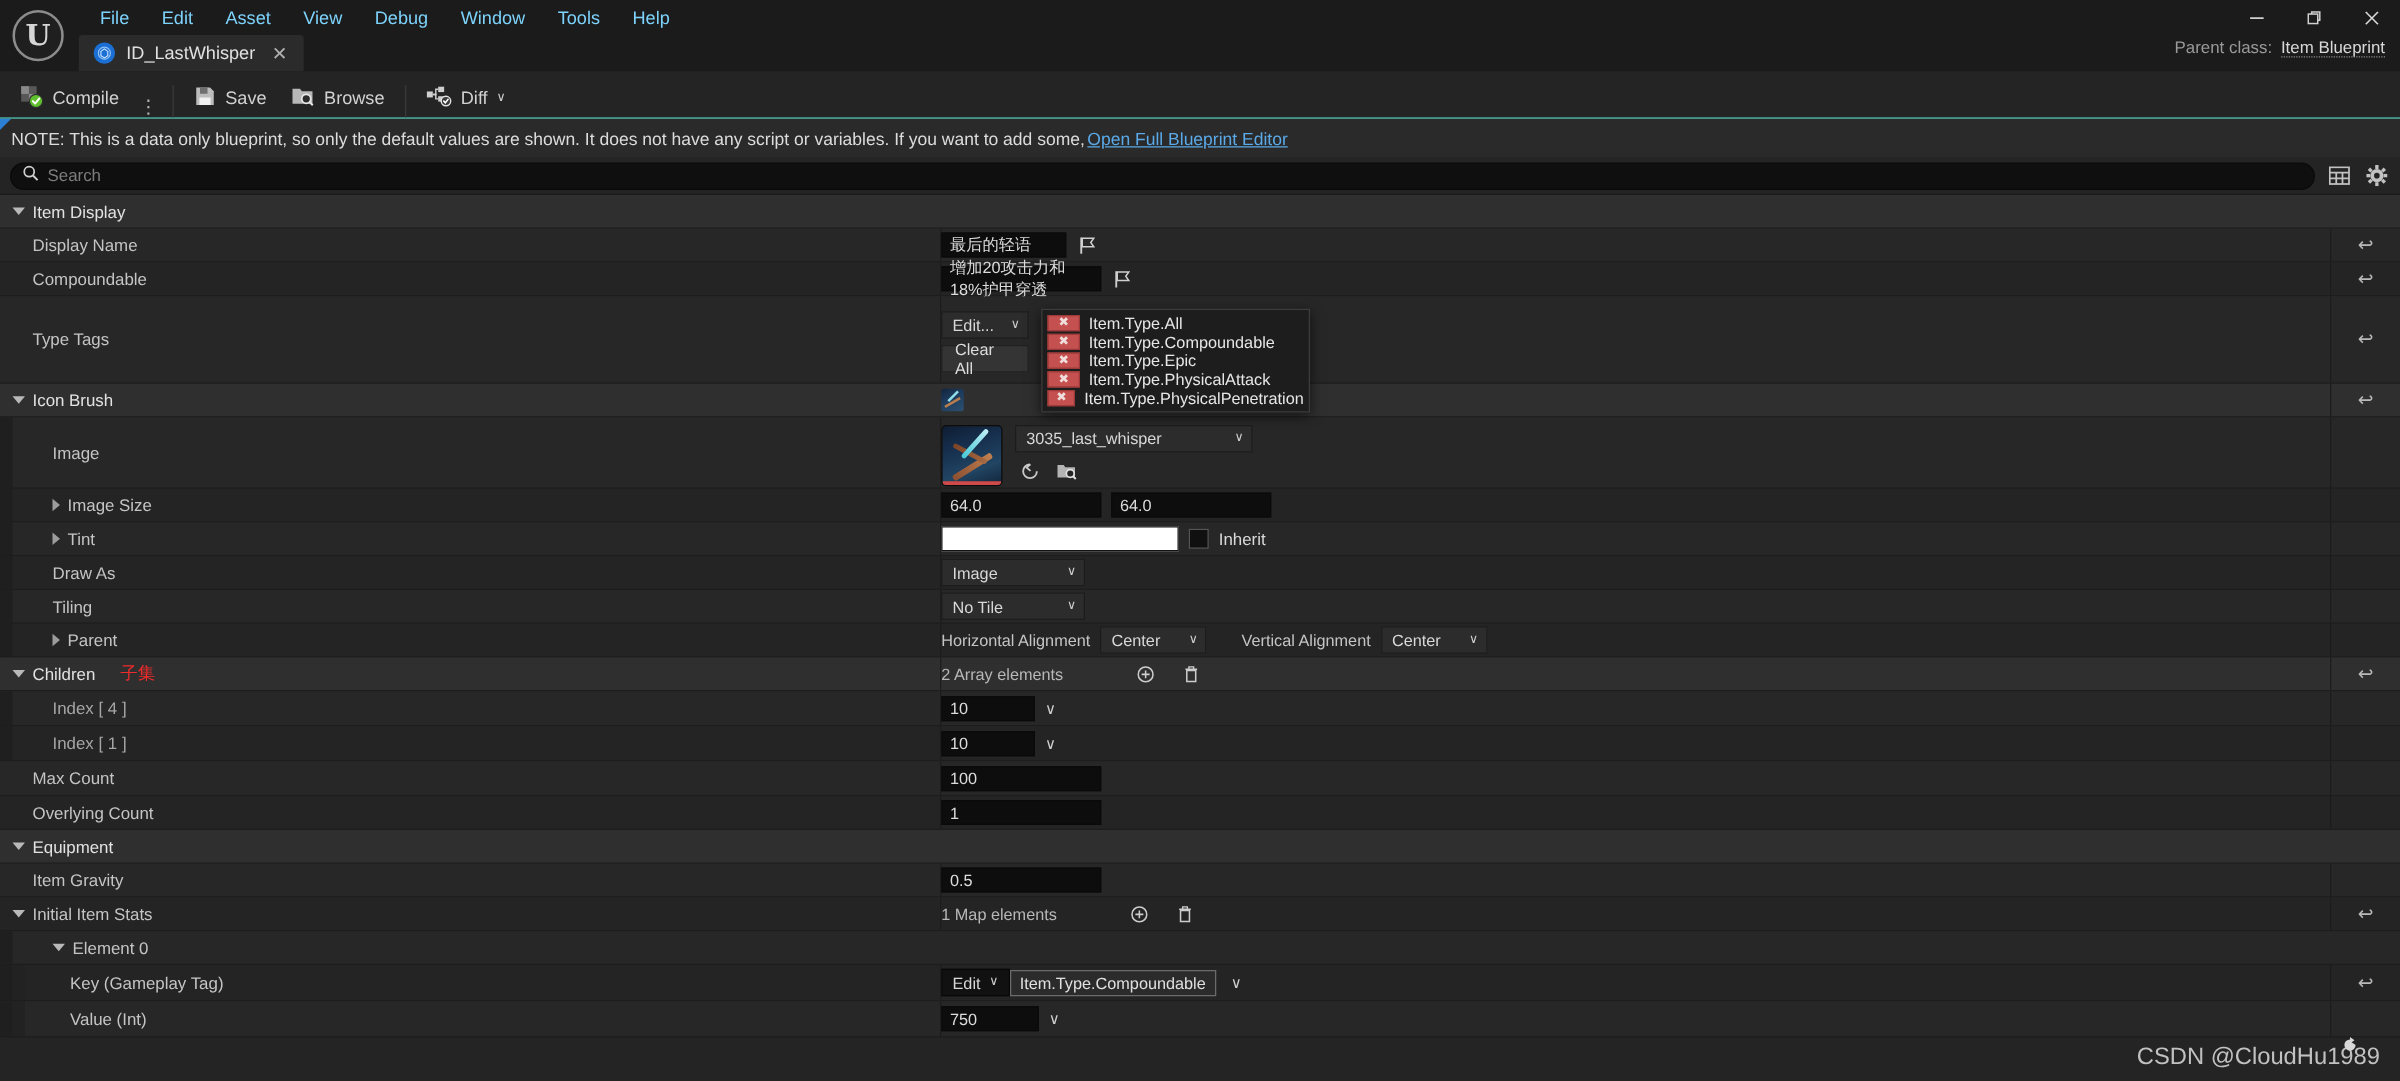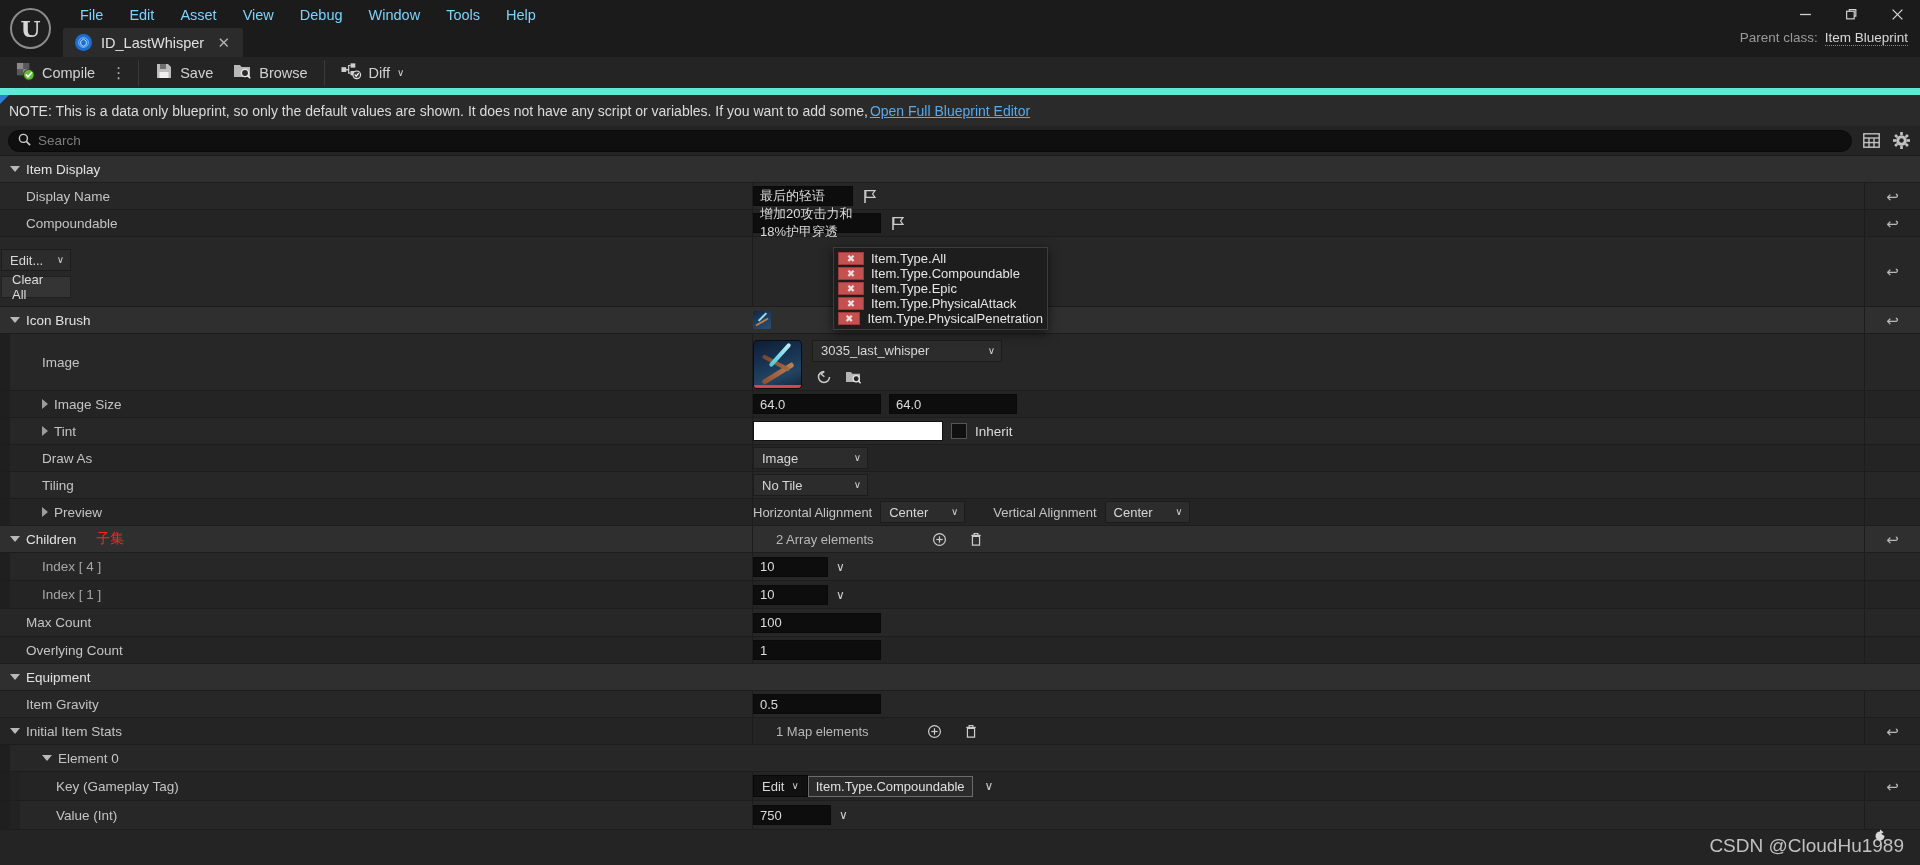--- a/index.html
+++ b/index.html
@@ -60,22 +60,22 @@
   .parentclass {
     position: absolute; right: 12px; top: 30px;
     font-size: 13.5px; color: #9a9a9a; display: flex; gap: 7px; align-items: baseline;
   }
   .parentclass .pc-val {
     color: #d9d9d9; border-bottom: 1px dotted #8a8a8a; cursor: pointer;
   }
 
   
   .toolbar {
-    height: 38px; background: #242424; display: flex; align-items: center;
-    border-bottom: 7px solid #5eead4; padding-left: 6px;
+    height: 38px; background: #242424; display: flex; align-items: flex-end;
+    border-bottom: 1px solid #5eead4; padding-left: 6px;
   }
   .tb-btn {
     display: flex; align-items: center; gap: 7px; height: 30px;
     padding: 0 10px; font-size: 14.5px; color: #d2d2d2; cursor: pointer;
   }
   .tb-sep { width: 1px; height: 26px; background: #393939; margin: 0 6px; }
   .tb-dots { color: #b5b5b5; font-size: 15px; padding: 0 6px; cursor: pointer; letter-spacing: 0; }
   .ic { display: inline-block; vertical-align: middle; }
 
   
@@ -151,21 +151,21 @@
   .chev { color: #cfcfcf; font-size: 10px; line-height: 1; }
   .combo.w115 { width: 115px; }
   .combo.w70 { width: 70px; }
 
   .btn-sm {
     background: #343434; border: 1px solid #202020; color: #dcdcdc;
     font-size: 13px; height: 22px; padding: 0 10px; cursor: pointer;
     display: flex; align-items: center; justify-content: center;
   }
 
-  .arrayinfo { font-size: 13px; color: #b8b8b8; margin-left: 23px; }
+  .arrayinfo { font-size: 13px; color: #b8b8b8; }
   .icobtn {
     width: 20px; height: 20px; display: flex; align-items: center; justify-content: center;
     cursor: pointer; color: #c8c8c8;
   }
 
   
   .tagpopup {
     position: absolute; background: #1d1d1d; border: 1px solid #3d3d3d;
     padding: 3px 4px; z-index: 40; box-shadow: 0 3px 10px rgba(0,0,0,.6);
   }
@@ -438,20 +438,21 @@
             </svg>
         </div>
       </div>
       <div class="resetcol">
         <span class="reset-arrow">↩</span>
       </div>
     </div>
 
     <div class="row alt" style="height:70px">
       <div class="rowdiv"></div>
+      <div class="lbl indent1">Type Tags</div>
       <div class="val" style="flex-direction:column;align-items:flex-start;gap:5px;padding-top:4px">
         <div class="combo w70">
           <span>Edit...</span>
           <span class="chev">∨</span>
         </div>
         <div class="btn-sm" style="width:70px">Clear All</div>
       </div>
       <div class="resetcol">
         <span class="reset-arrow">↩</span>
       </div>
@@ -562,21 +563,21 @@
         </div>
       </div>
       <div class="resetcol"></div>
     </div>
 
     <div class="row norm" style="height:27px">
       <div class="gutter"></div>
       <div class="rowdiv"></div>
       <div class="lbl indent2">
         <span class="tri right"></span>
-        <span>Preview</span>
+        <span>Parent</span>
       </div>
       <div class="val">
         <span class="inline-lbl">Horizontal Alignment</span>
         <div class="combo" style="width:85px">
           <span>Center</span>
           <span class="chev">∨</span>
         </div>
         <span class="inline-lbl" style="margin-left:20px">Vertical Alignment</span>
         <div class="combo" style="width:85px">
           <span>Center</span>

